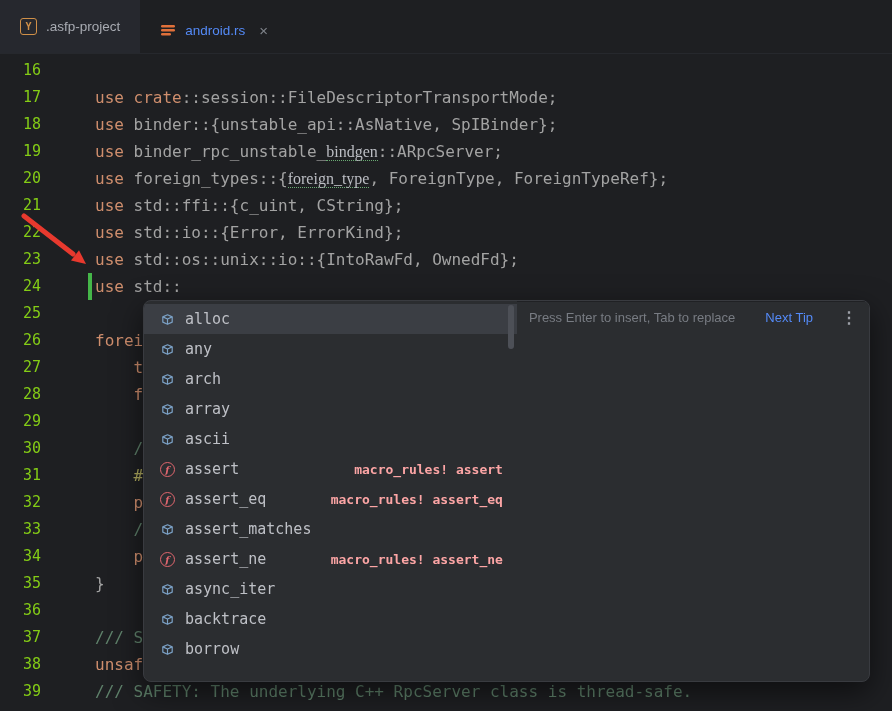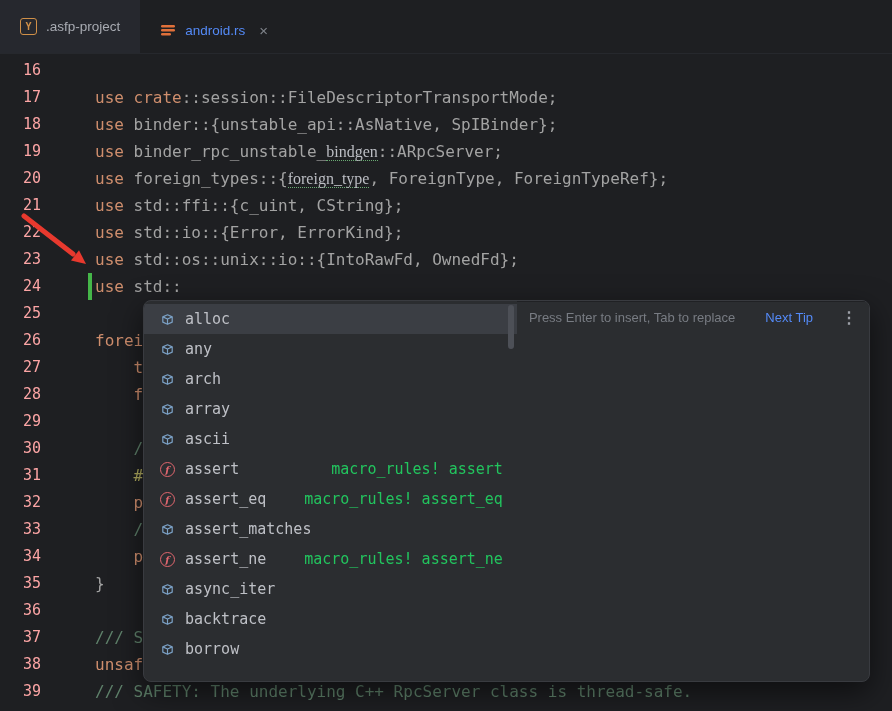--- a/index.html
+++ b/index.html
@@ -15,42 +15,42 @@
   .yaml-icon{width:17px;height:17px;border:1.5px solid #d09048;border-radius:3px;color:#d09048;
              font:bold 10px "DejaVu Sans Mono",monospace;display:flex;align-items:center;
              justify-content:center;box-sizing:border-box;flex:none;}
   .tab-icon{display:flex;align-items:center;flex:none;}
   .close-x{color:#7f838a;font-size:15px;margin-left:5px;line-height:1;}
 
   
   .editor{position:absolute;top:55px;left:0;right:0;bottom:0;display:flex;padding-top:2px;
           font-family:"DejaVu Sans Mono",monospace;font-size:16px;}
   .gutter{width:88px;flex:none;}
-  .gutter-num{height:27px;line-height:27px;text-align:right;padding-right:47px;color:#fca5a5;
+  .gutter-num{height:27px;line-height:27px;text-align:right;padding-right:47px;color:#84cc16;
               font-size:15px;box-sizing:border-box;}
   .code{flex:1;position:relative;}
   .code-line{height:27px;line-height:27px;white-space:pre;padding-left:7px;position:relative;
              color:#bcbec4;}
   .seg-kw{color:#cf8e6d}.seg-pl{color:#a3a3a3}.seg-doc{color:#5f826b}.seg-attr{color:#b3ae60}
   .seg-und{color:#bcbec4;border-bottom:1px dotted #6aab73;font-family:Liberation Serif, serif;}
   .vcs-added{position:absolute;left:0;top:0;width:4px;height:27px;background:#45b649;}
 
   
   .arrow{position:absolute;left:16px;top:208px;z-index:10;pointer-events:none;}
 
   
   .popup{position:absolute;left:143px;top:300px;width:727px;height:382px;background:#2b2d30;
          border:1px solid #393b40;border-radius:8px;box-shadow:0 10px 30px rgba(0,0,0,.55);
          display:flex;flex-direction:row;overflow:hidden;box-sizing:border-box;z-index:20;}
   .pm-body{flex:1;position:relative;overflow:hidden;}
   .pm-list{padding-top:3px;}
   .pm-row{height:30px;display:flex;align-items:center;gap:10px;padding:0 14px 0 16px;
           font-family:"DejaVu Sans Mono",monospace;font-size:15px;color:#bec0c6;}
   .pm-row.selected{background:#3b3e44;}
-  .pm-hint{margin-left:auto;color:#22c55e;font-size:15px;}
+  .pm-hint{margin-left:auto;color:#fca5a5;font-size:13px;font-weight:bold;}
   .icon-module{width:15px;height:15px;display:flex;align-items:center;justify-content:center;flex:none;}
   .icon-macro{width:15px;height:15px;border:1.3px solid #e0666e;border-radius:50%;color:#e0666e;
               font:italic bold 10px "DejaVu Serif",serif;display:flex;align-items:center;
               justify-content:center;box-sizing:border-box;flex:none;}
   .pm-scroll{position:absolute;right:3px;top:4px;width:6px;height:44px;border-radius:3px;
              background:#4d5057;}
   .pm-footer{height:31px;flex:none;border-top:1px solid #202124;display:flex;align-items:center;
              padding:0 12px;font-size:13px;color:#787c83;background:#2b2d30;gap:28px;}
   .next-tip{color:#548af7;margin-left:2px;}
   .menu-dots{margin-left:auto;color:#9da0a8;font-size:16px;font-weight:bold;}

